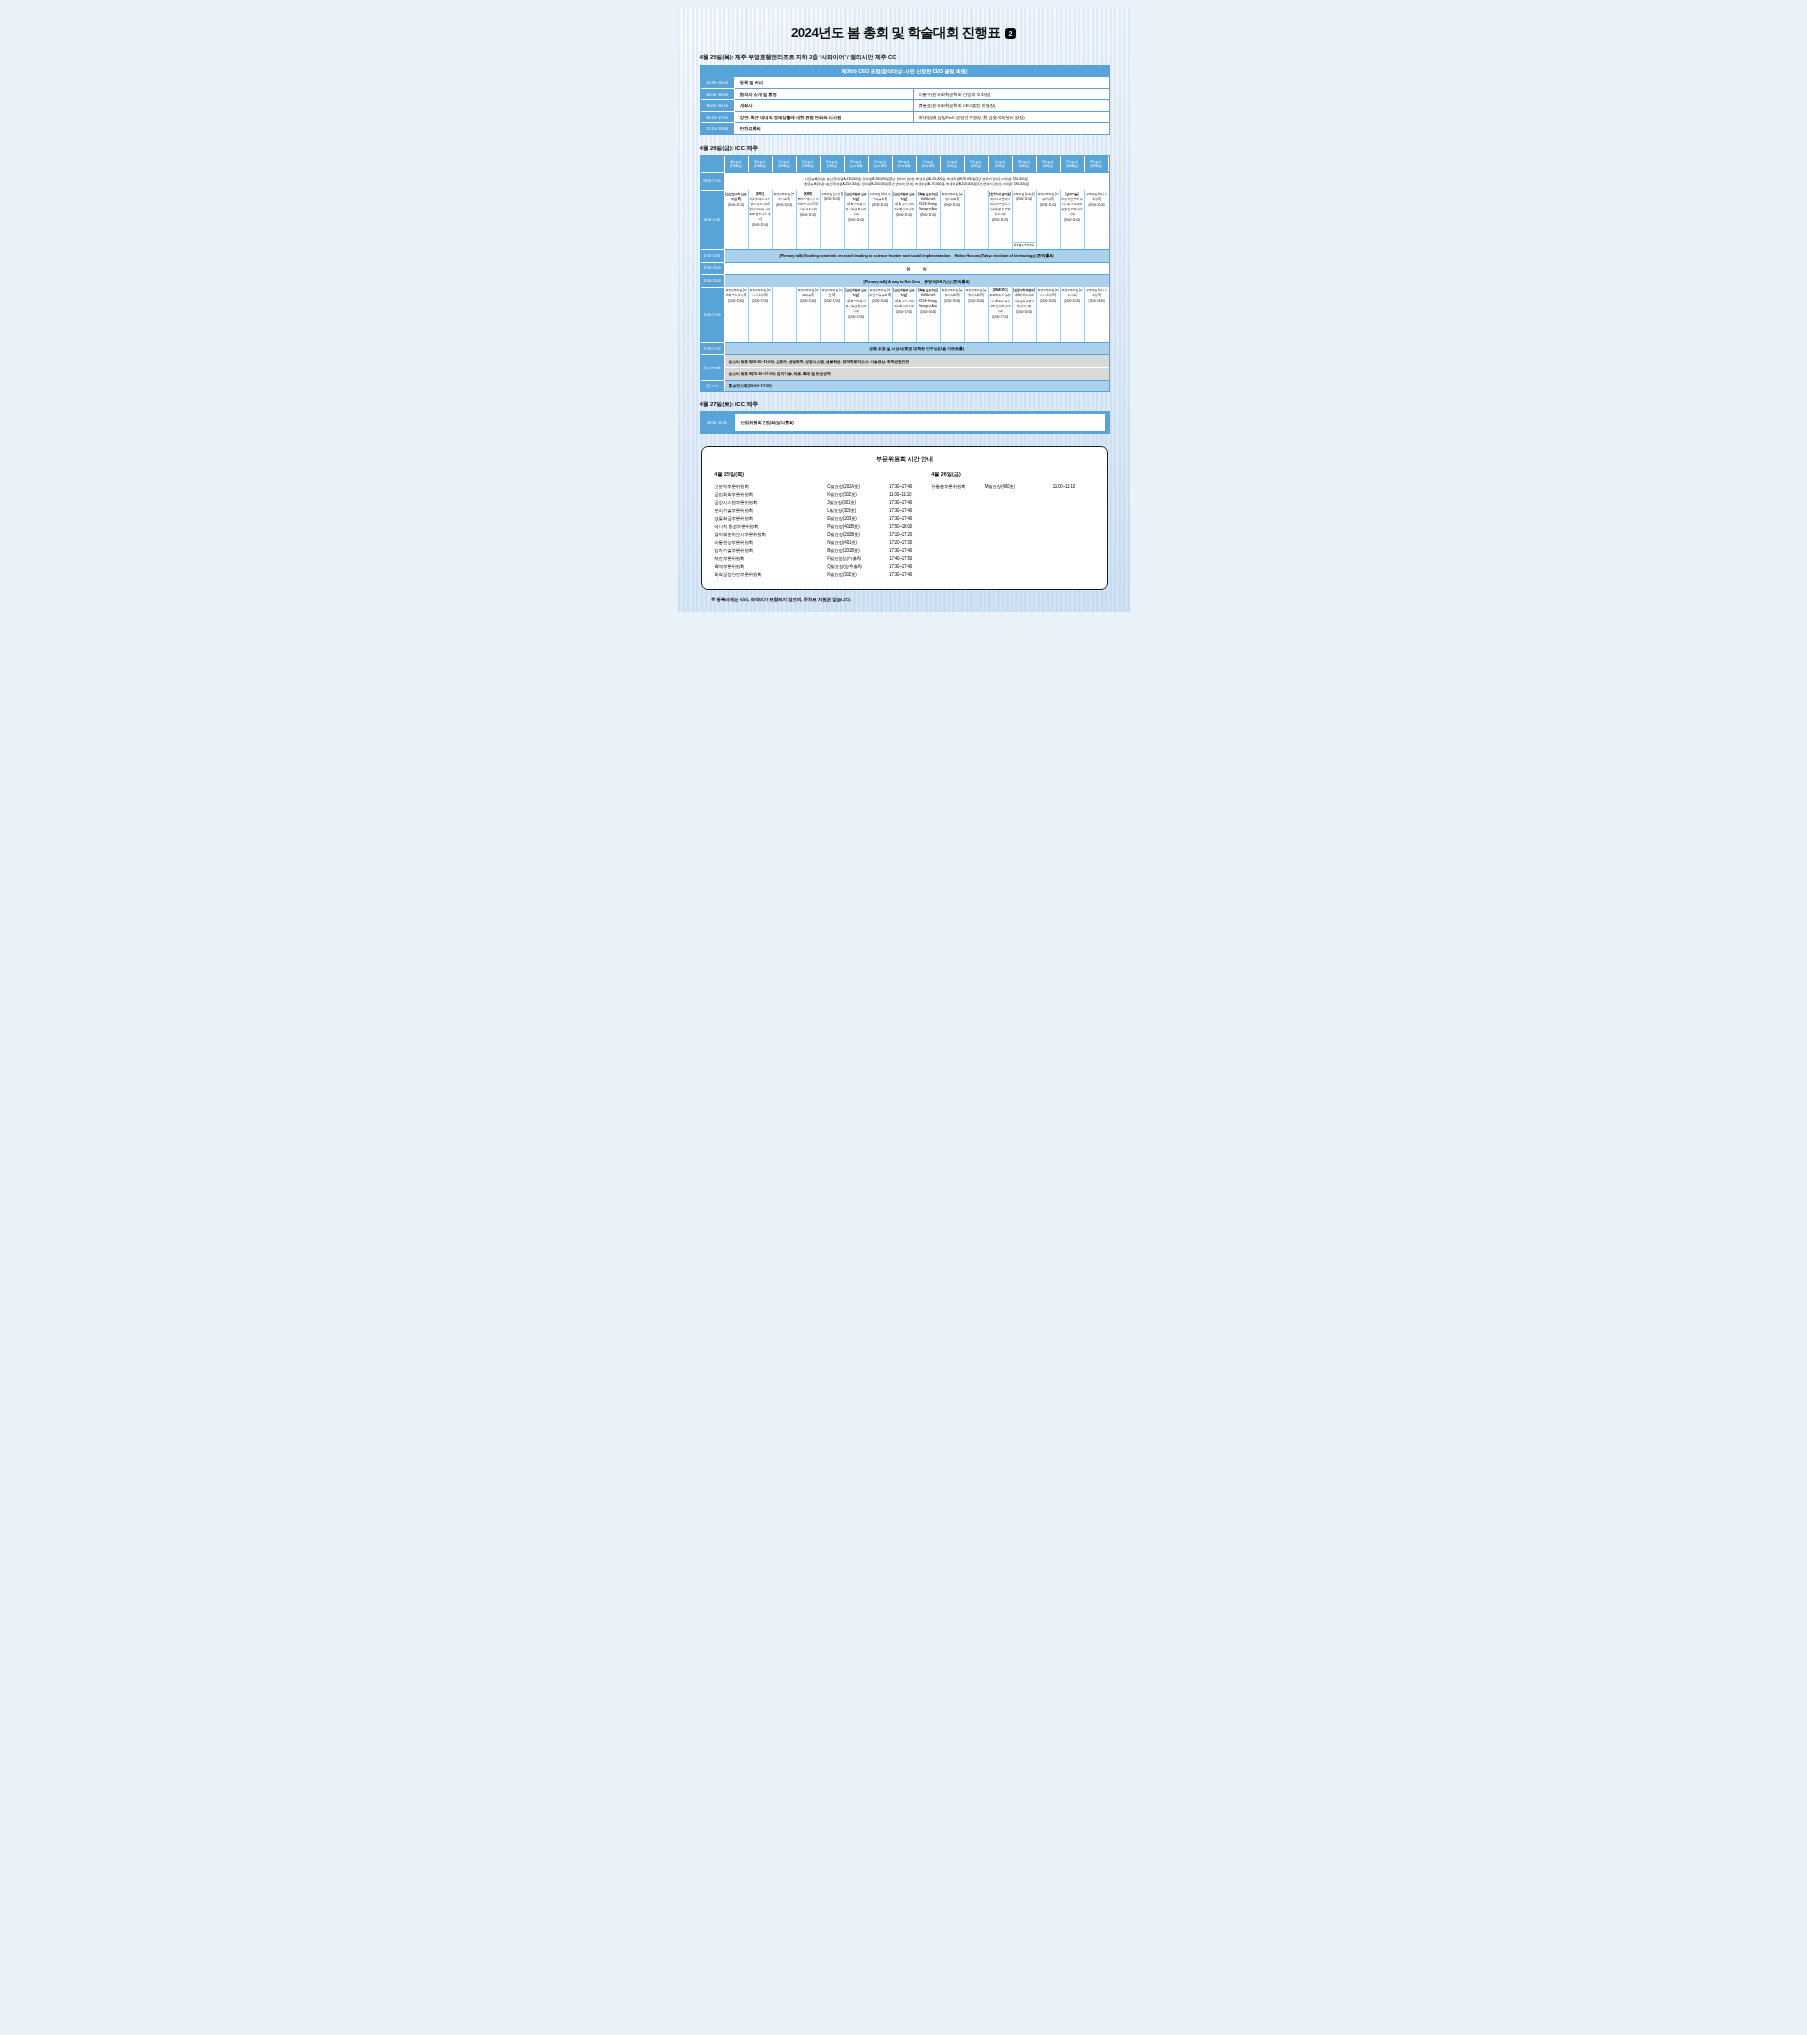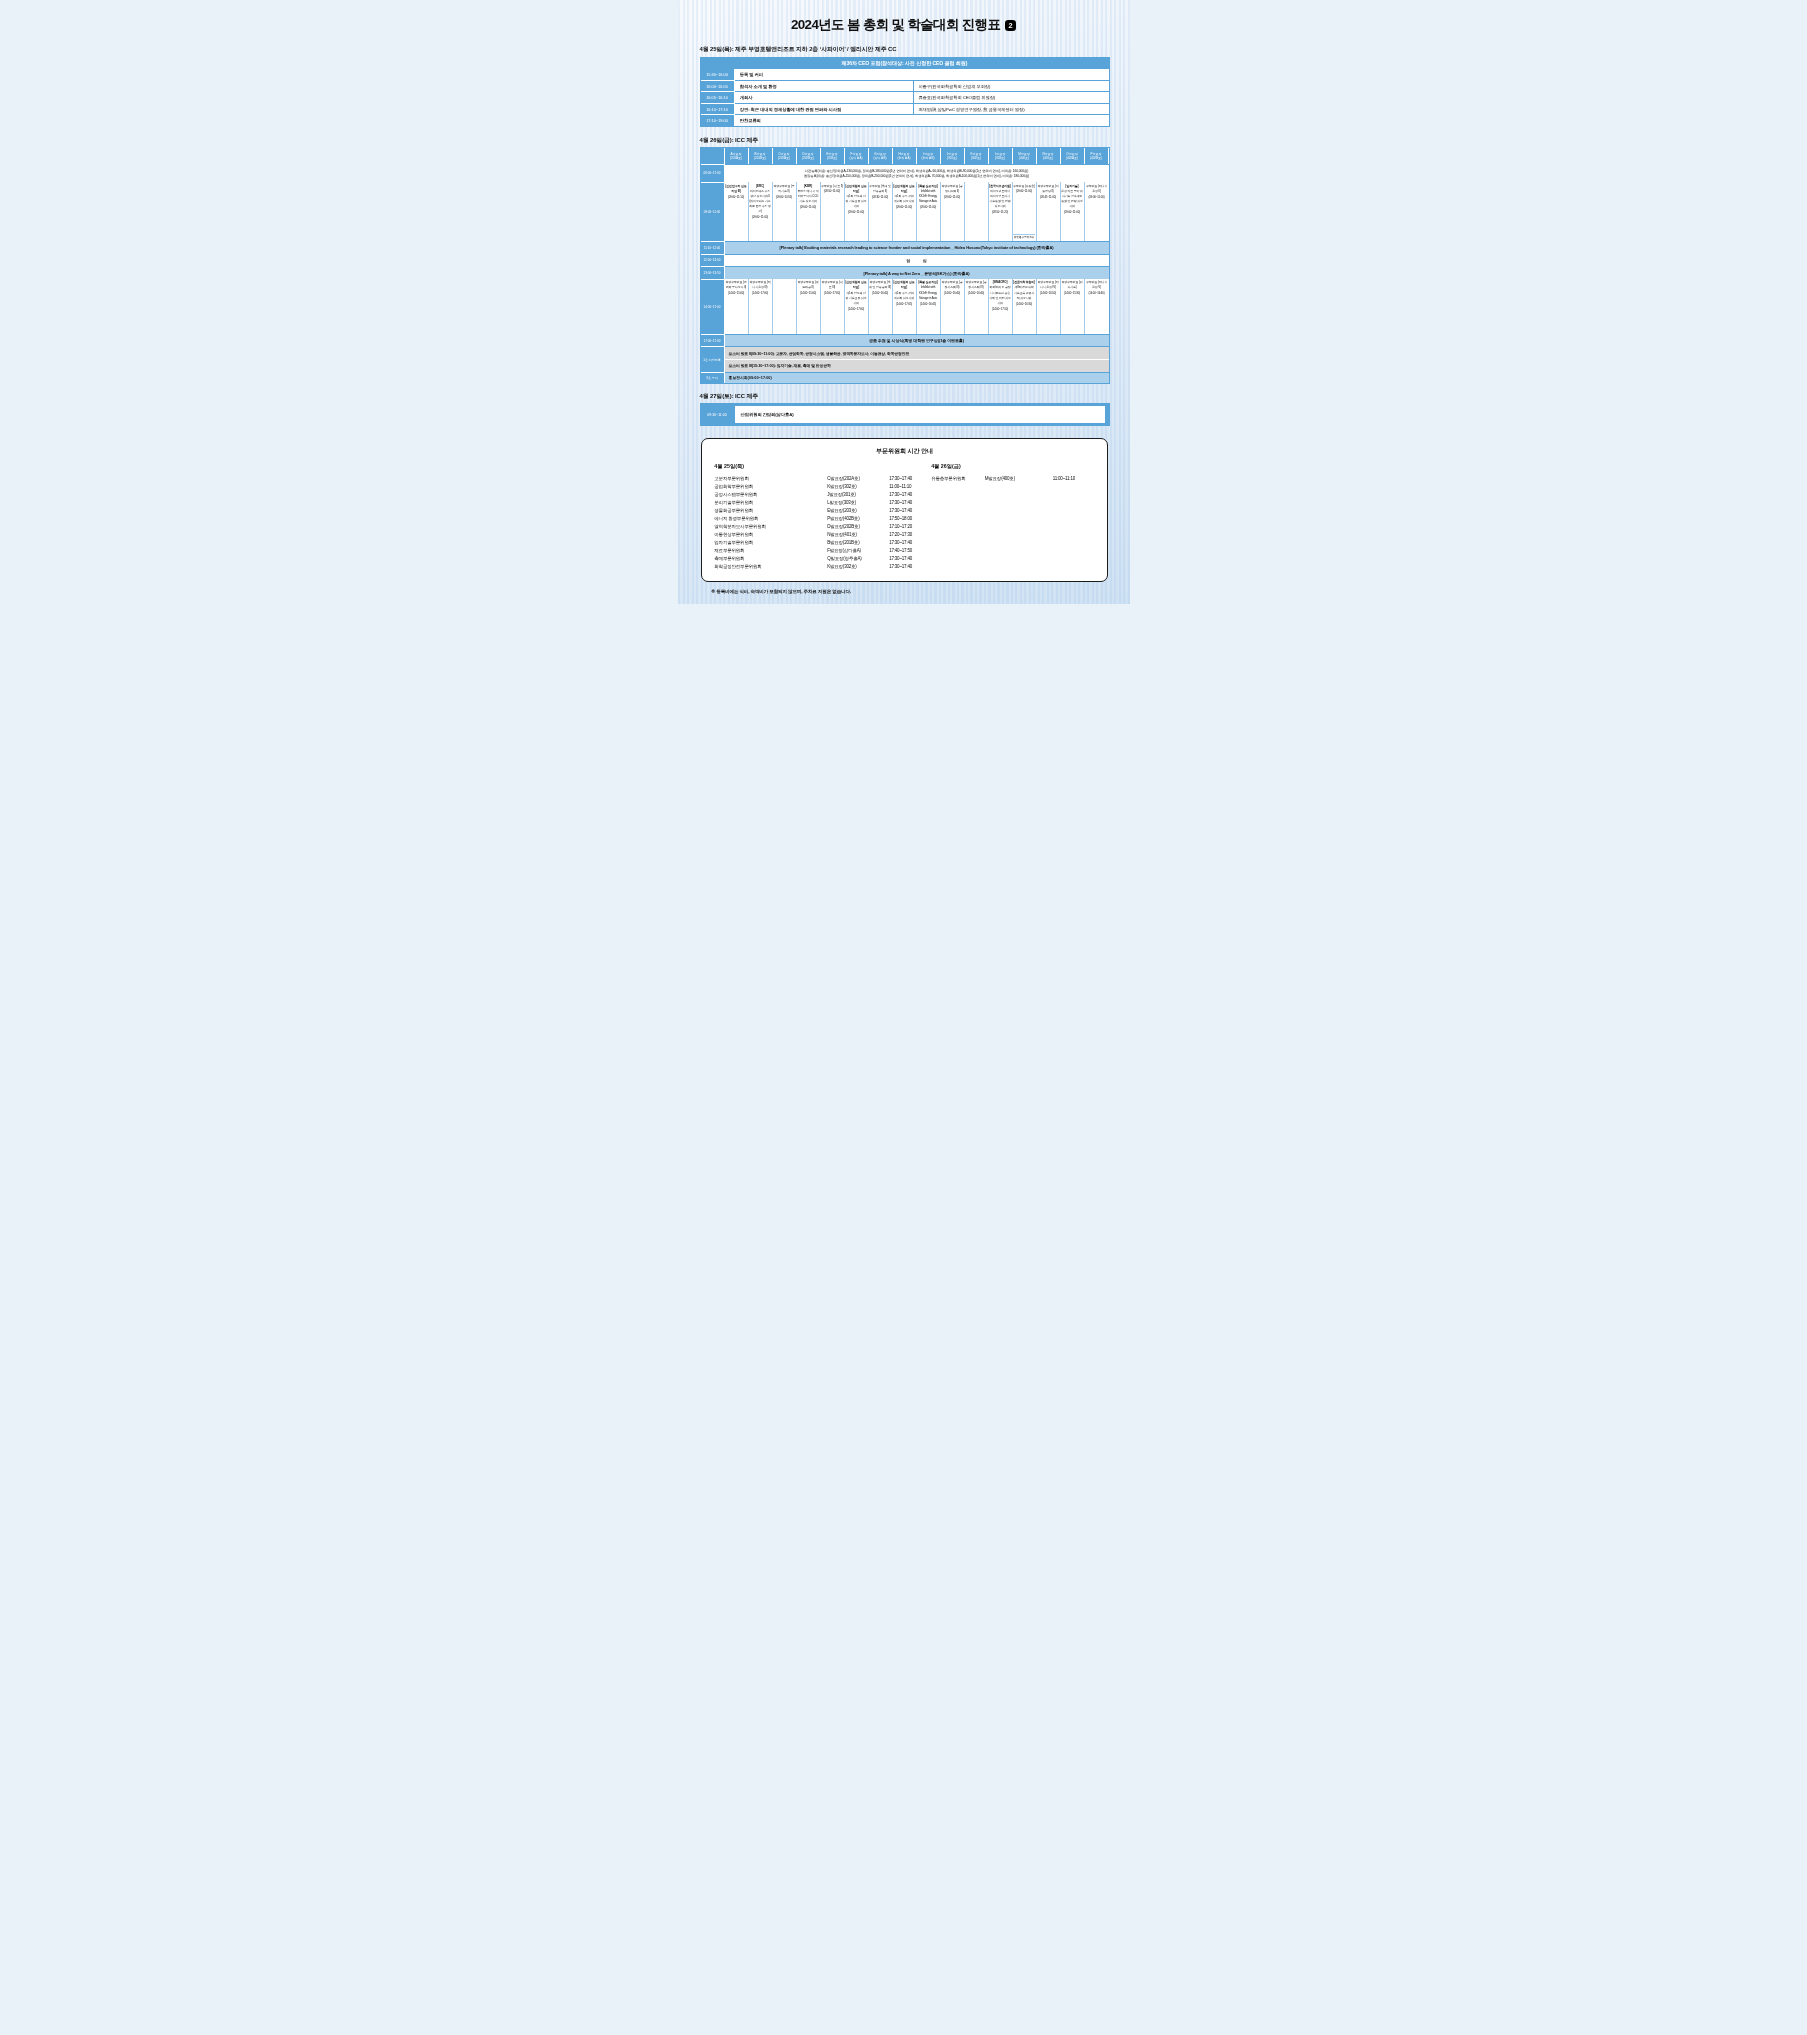--- a/index.html
+++ b/index.html
@@ -9,21 +9,21 @@
     --gray:#d9d9d9;
     --ink:#111;
   }
   *{box-sizing:border-box;margin:0;padding:0;}
   html,body{background:#e9f1f9;}
   body{
     font-family:"Liberation Sans","DejaVu Sans",sans-serif;
     color:var(--ink);
   }
   .page{
-    width:452px;min-height:589px;margin:0 auto;position:relative;
+    width:452px;min-height:589px;margin:8px auto;position:relative;
     background:
       repeating-linear-gradient(90deg, rgba(140,180,225,.16) 0 2px, rgba(255,255,255,0) 2px 4.5px),
       linear-gradient(160deg,#f7fafd 0%,#e3edf8 55%,#cfe2f3 100%);
     padding:12.2px 0 9.8px;
   }
   .title-row{display:flex;align-items:center;justify-content:center;gap:4.9px;margin:4.1px 0 10.6px;}
   .title{font-size:13.4px;font-weight:800;letter-spacing:-0.6px;}
   .badge{
     width:11px;height:11px;background:#000;color:#fff;border-radius:3.3px;
     display:inline-flex;align-items:center;justify-content:center;

